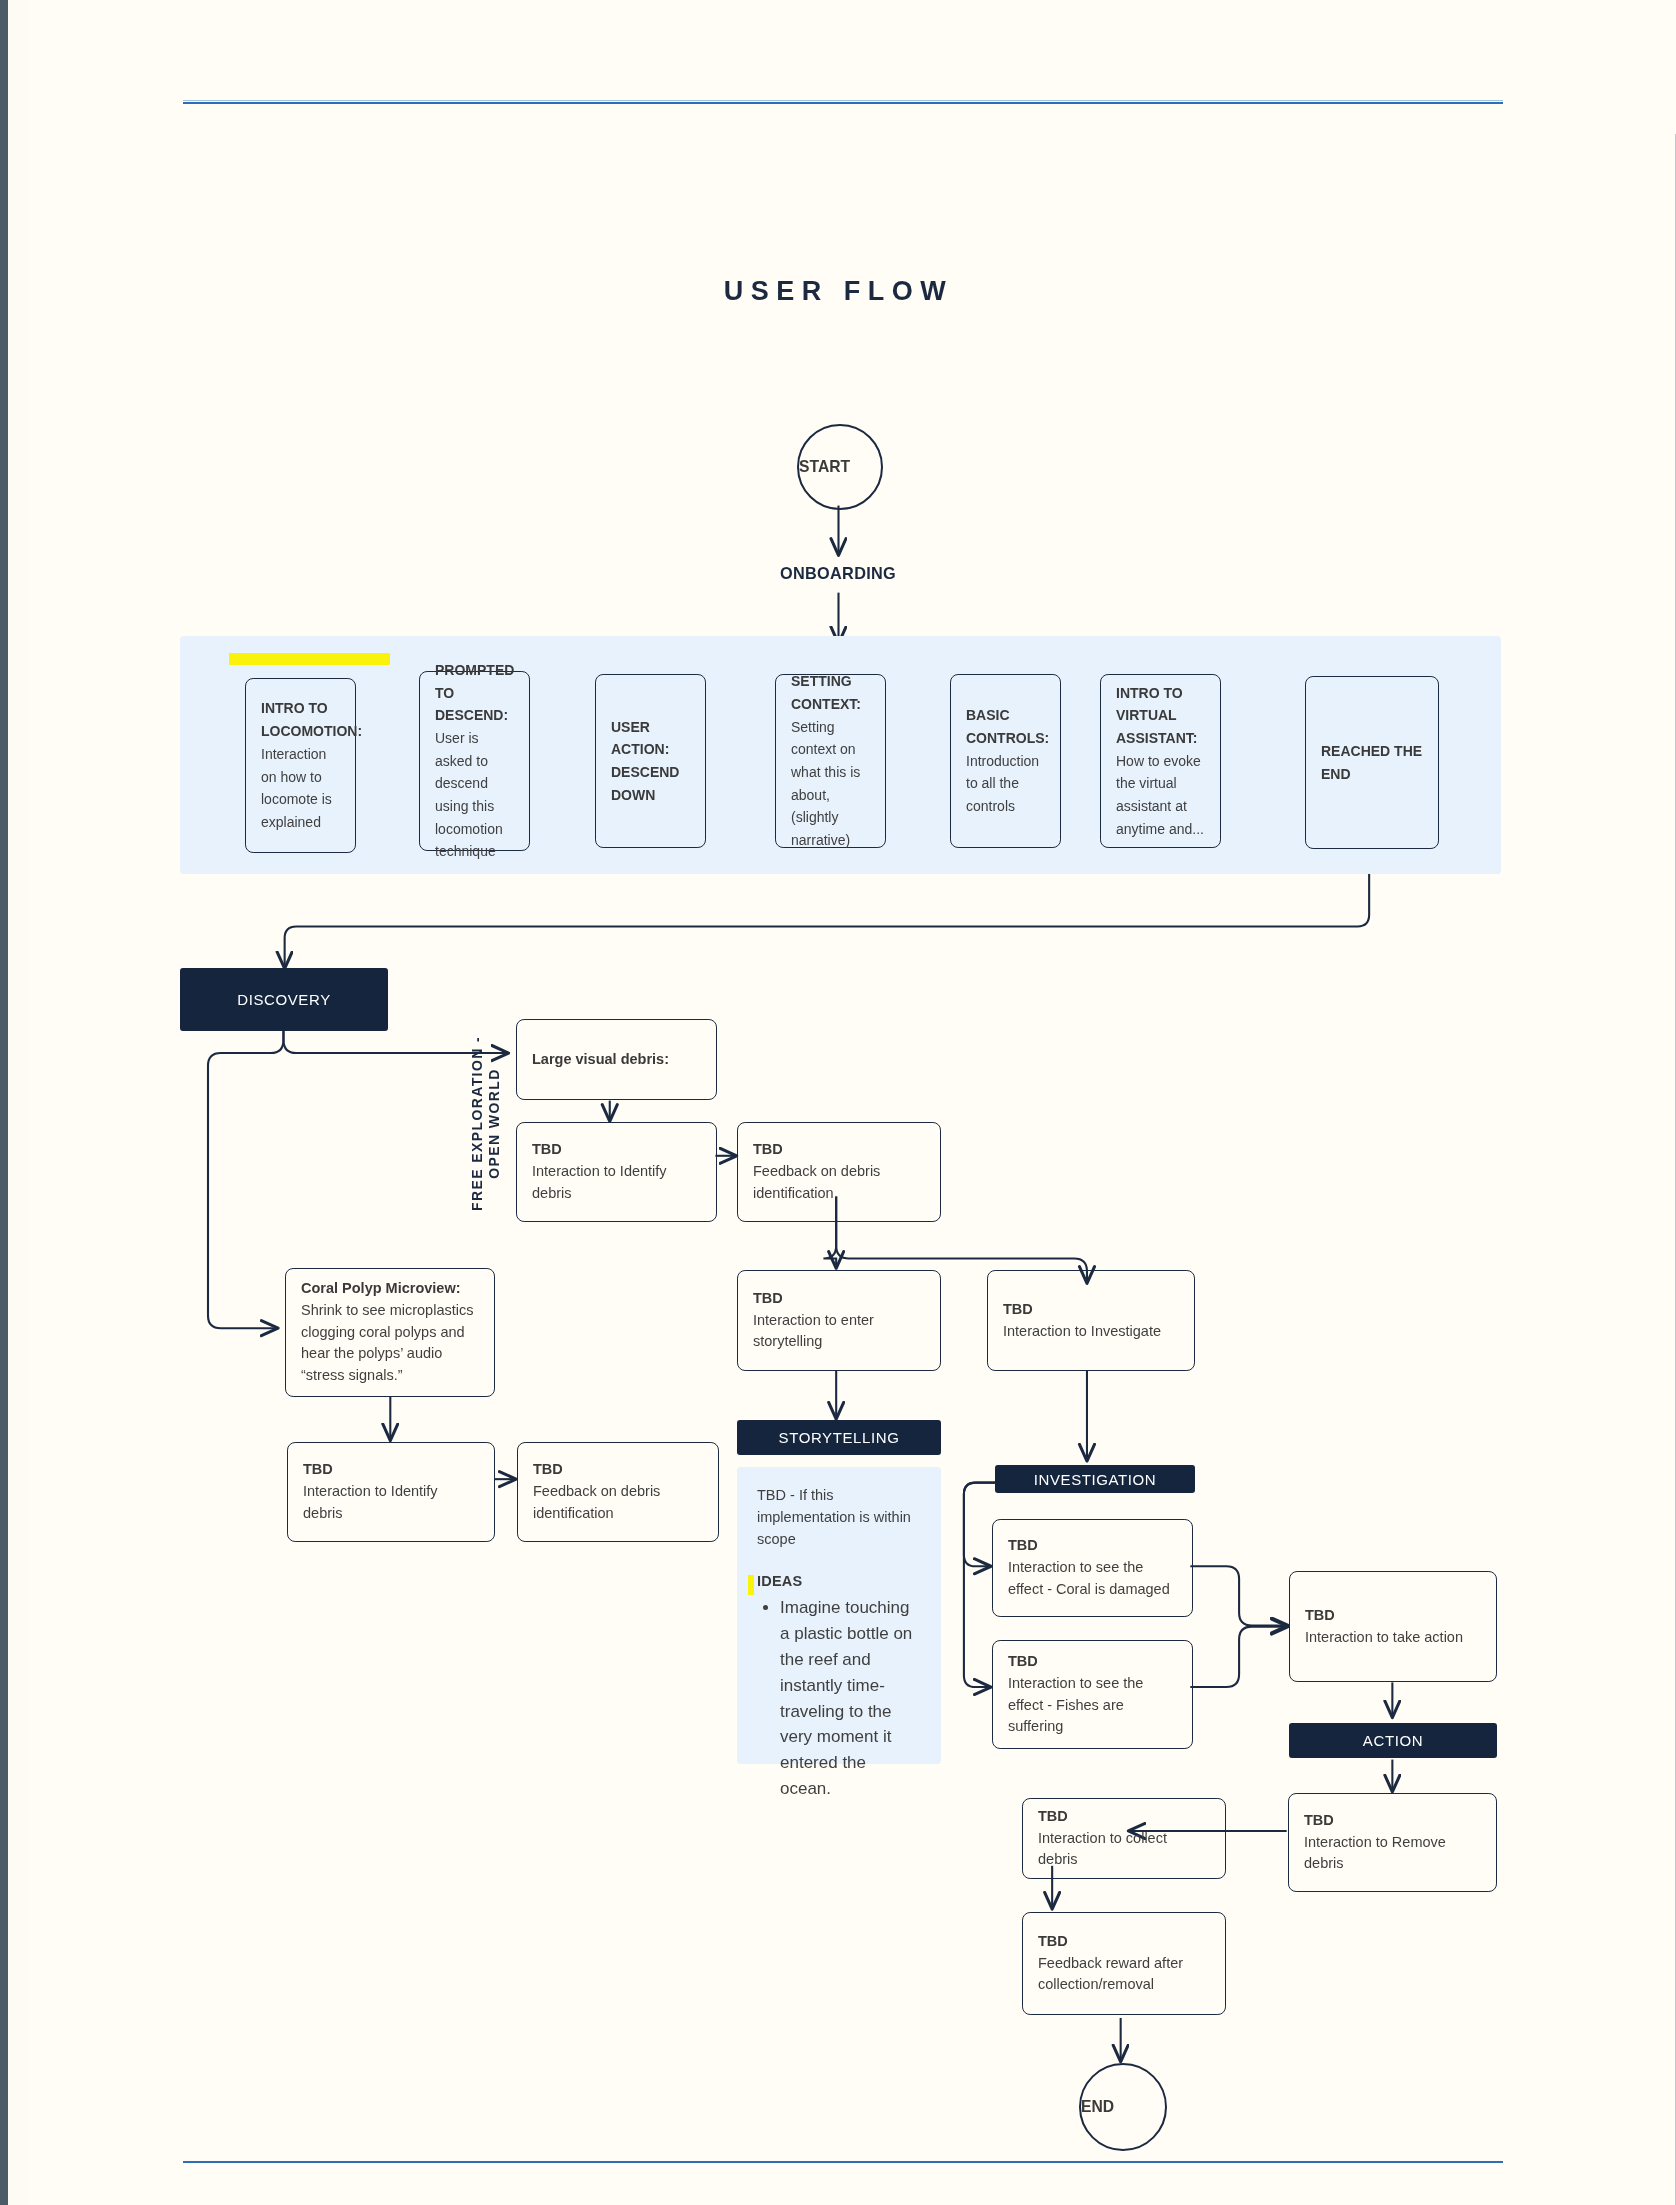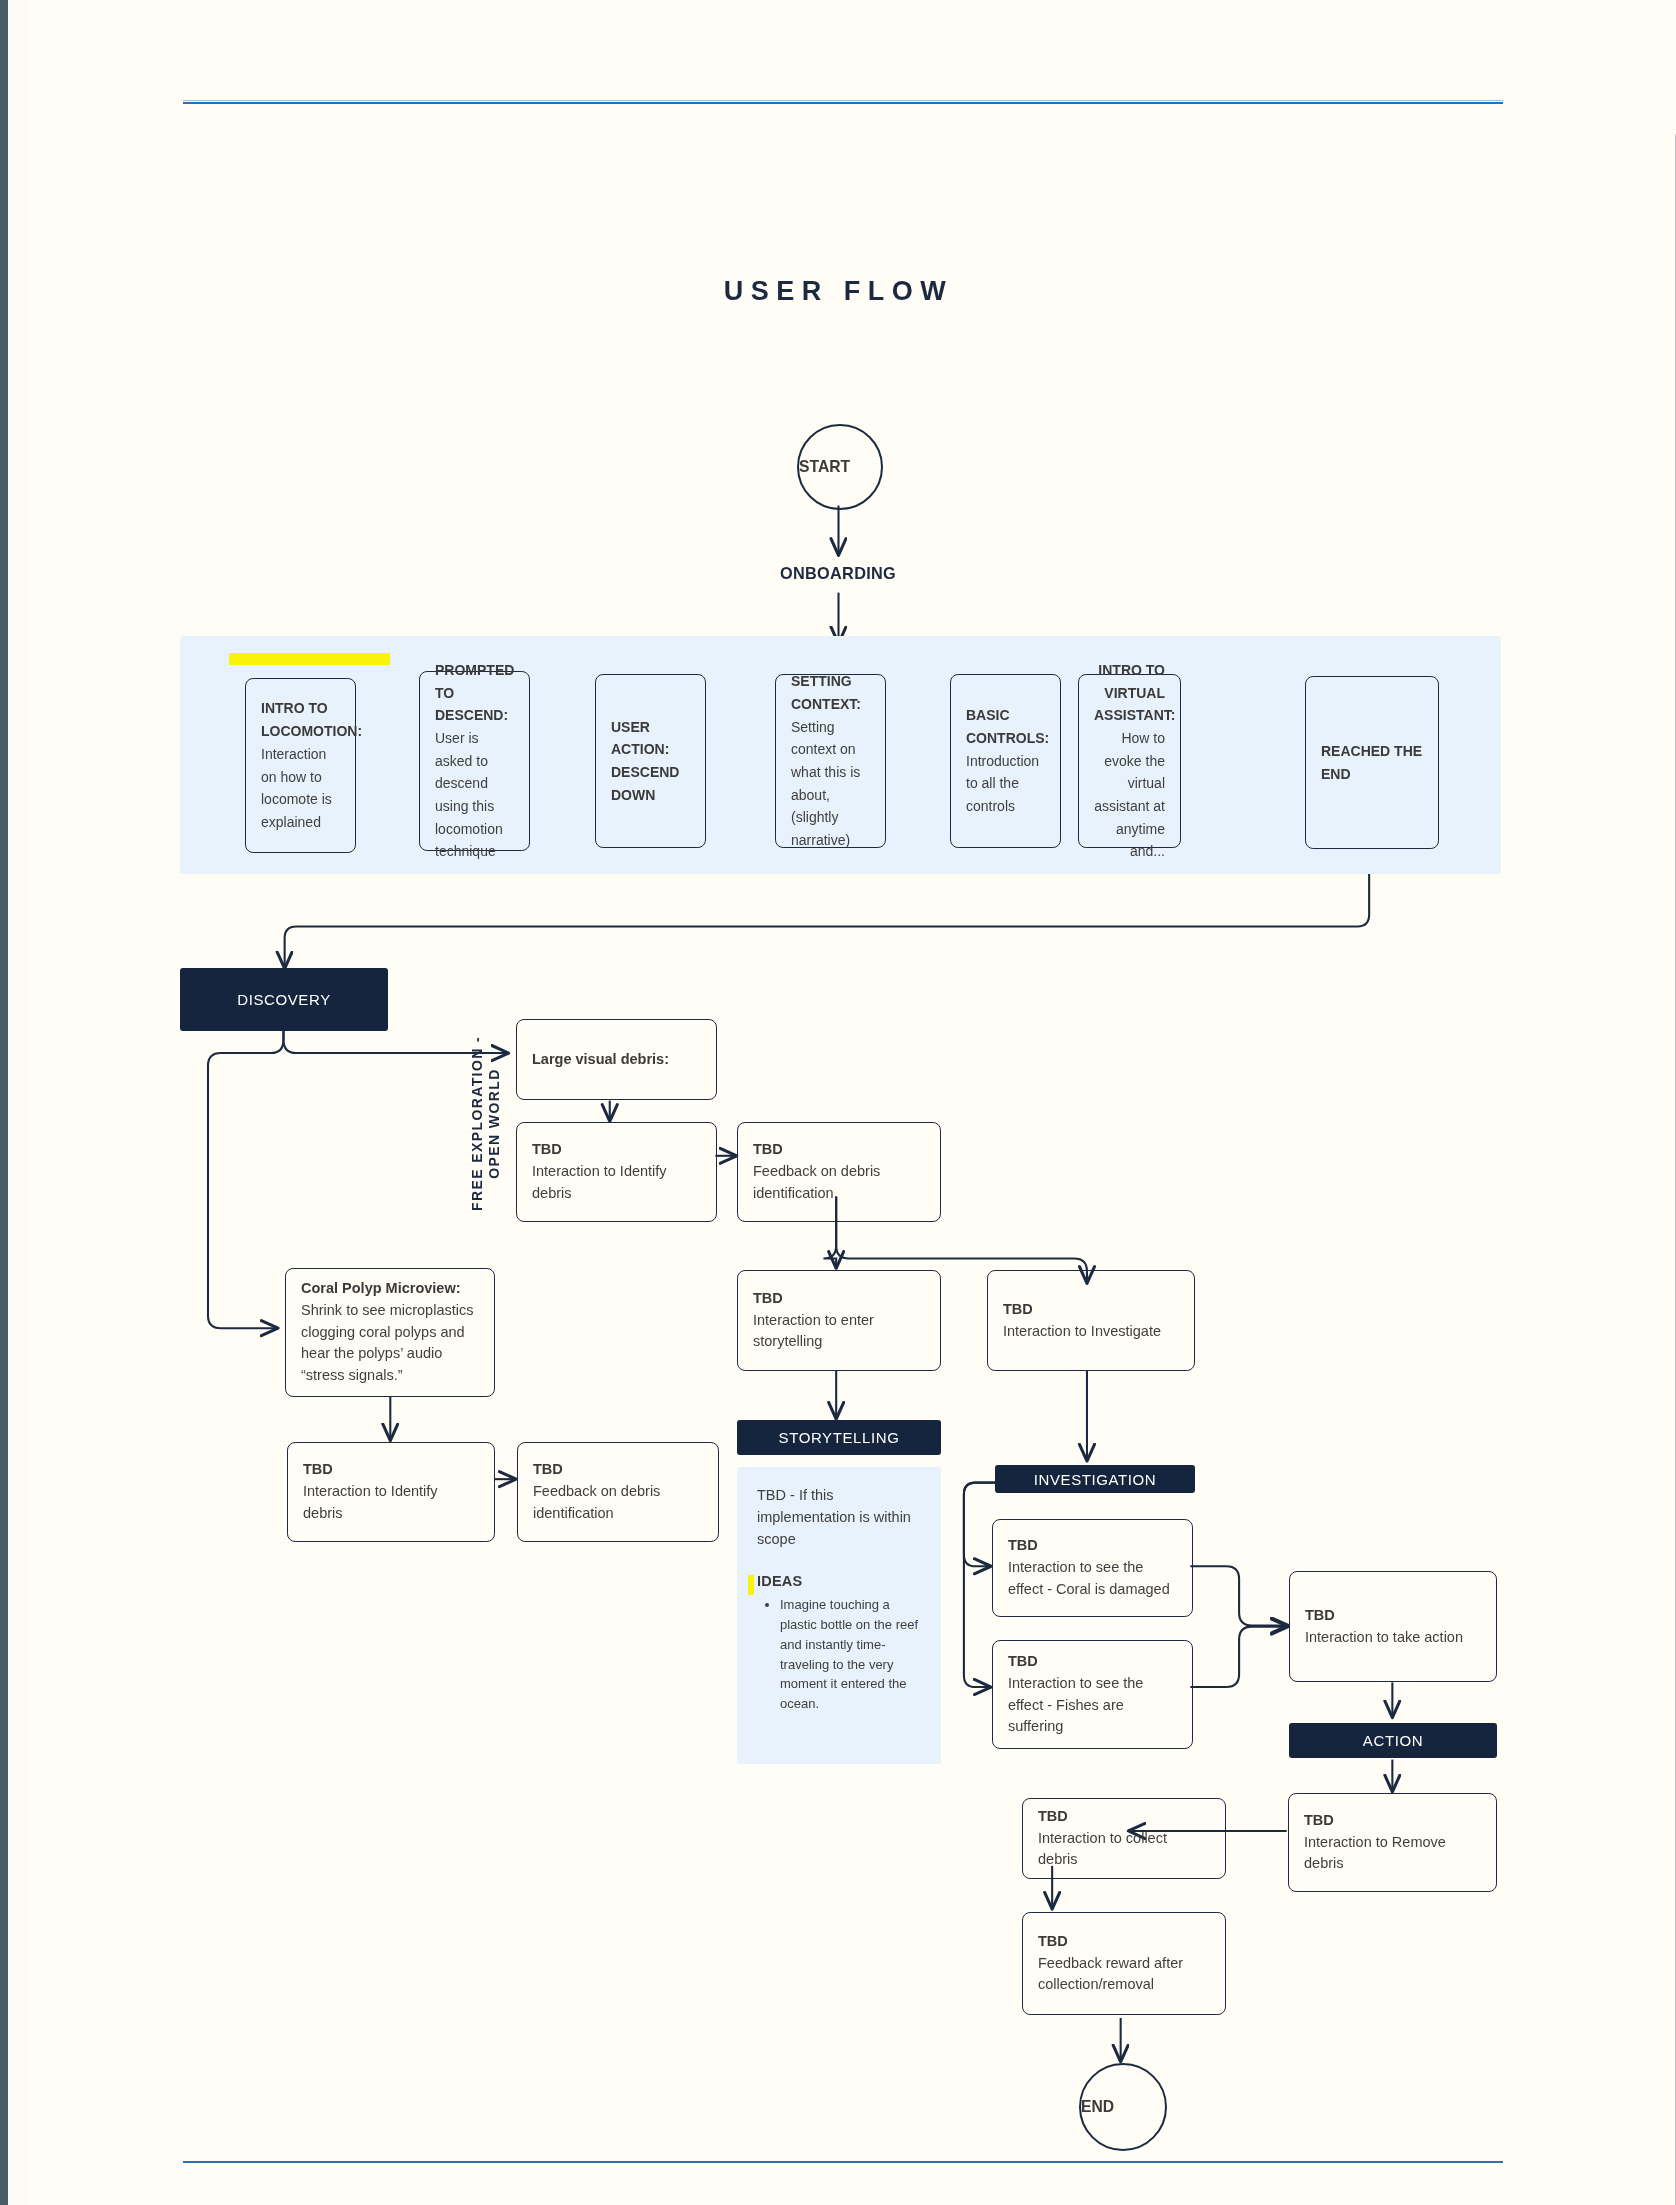--- a/index.html
+++ b/index.html
@@ -64,21 +64,21 @@
 
   .notepanel{
     position:absolute;background:#e8f2fc;border-radius:3.5px;box-sizing:border-box;
     padding:17.4px 20px 20px 20px;
   }
   .notepanel .np-head{font-size:14.5px;color:#3f3f3f;line-height:1.52;}
   .np-ideas-wrap{position:relative;margin-top:23px;}
   .np-ideas-bar{position:absolute;left:-9.3px;top:1.2px;width:6.4px;height:20px;background:#f9f30b;}
   .np-ideas{font-size:14.5px;font-weight:bold;color:#3a3a3a;letter-spacing:0.2px;}
   .np-list{margin:5.8px 0 0 0;padding-left:23px;}
-  .np-list li{font-size:13px;color:#3f3f3f;line-height:1.52;}
+  .np-list li{font-size:17px;color:#3f3f3f;line-height:1.52;}
 
   svg.links{position:absolute;left:0;top:0;width:1677px;height:2205px;pointer-events:none;}
 </style>
 </head>
 <body>
 
 <div class="page-edge-left"></div>
 <div class="page-edge-left2"></div>
 <div class="page-edge-right"></div>
 <div class="rule-top-2"></div>
@@ -170,21 +170,21 @@
   <div class="card tall" style="left:775px;top:630px;width:111px;height:174px;">
     <div class="t">SETTING CONTEXT:</div>
     <div class="b">Setting context on what this is about, (slightly narrative)</div>
   </div>
 
   <div class="card tall" style="left:950px;top:630px;width:111px;height:174px;">
     <div class="t">BASIC CONTROLS:</div>
     <div class="b">Introduction to all the controls</div>
   </div>
 
-  <div class="card tall" style="left:1078px;top:630px;width:103px;height:174px;text-align:right;">
+  <div class="card tall" style="left:1100px;top:630px;width:121px;height:174px;">
     <div class="t">INTRO TO VIRTUAL ASSISTANT:</div>
     <div class="b">How to evoke the virtual assistant at anytime and...</div>
   </div>
 
   <div class="card tall" style="left:1305px;top:632px;width:134px;height:173px;">
     <div class="t">REACHED THE END</div>
     <div class="b"></div>
   </div>
 
   <div class="banner" style="left:180px;top:924px;width:208px;height:63px;">

